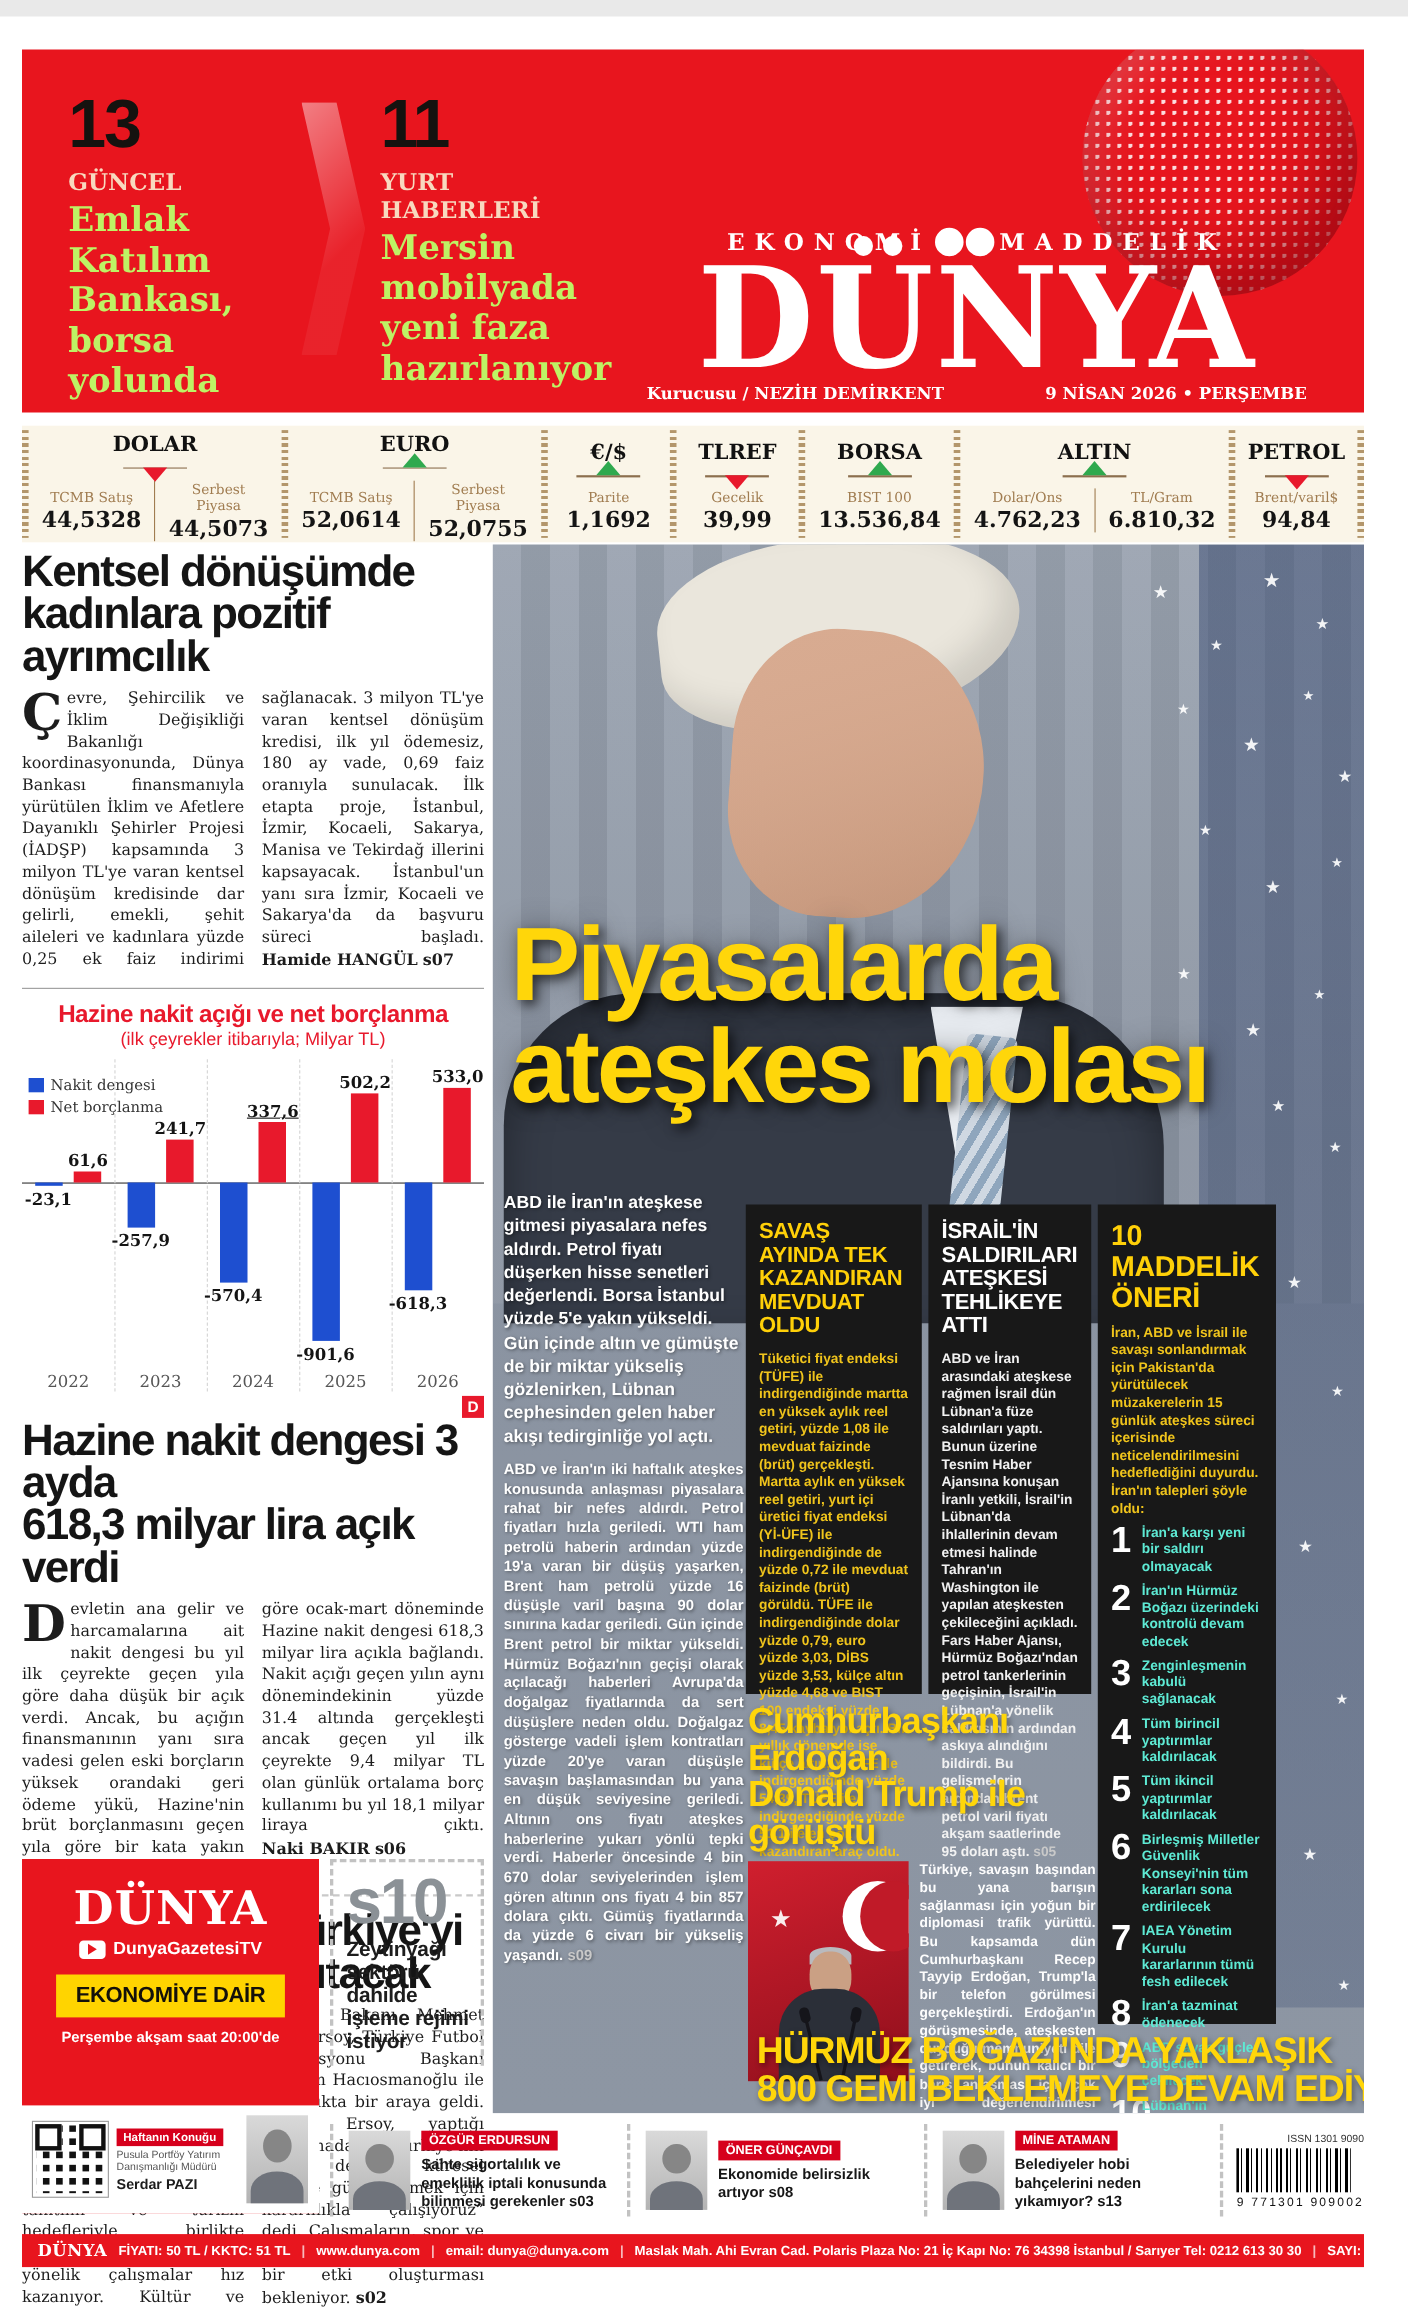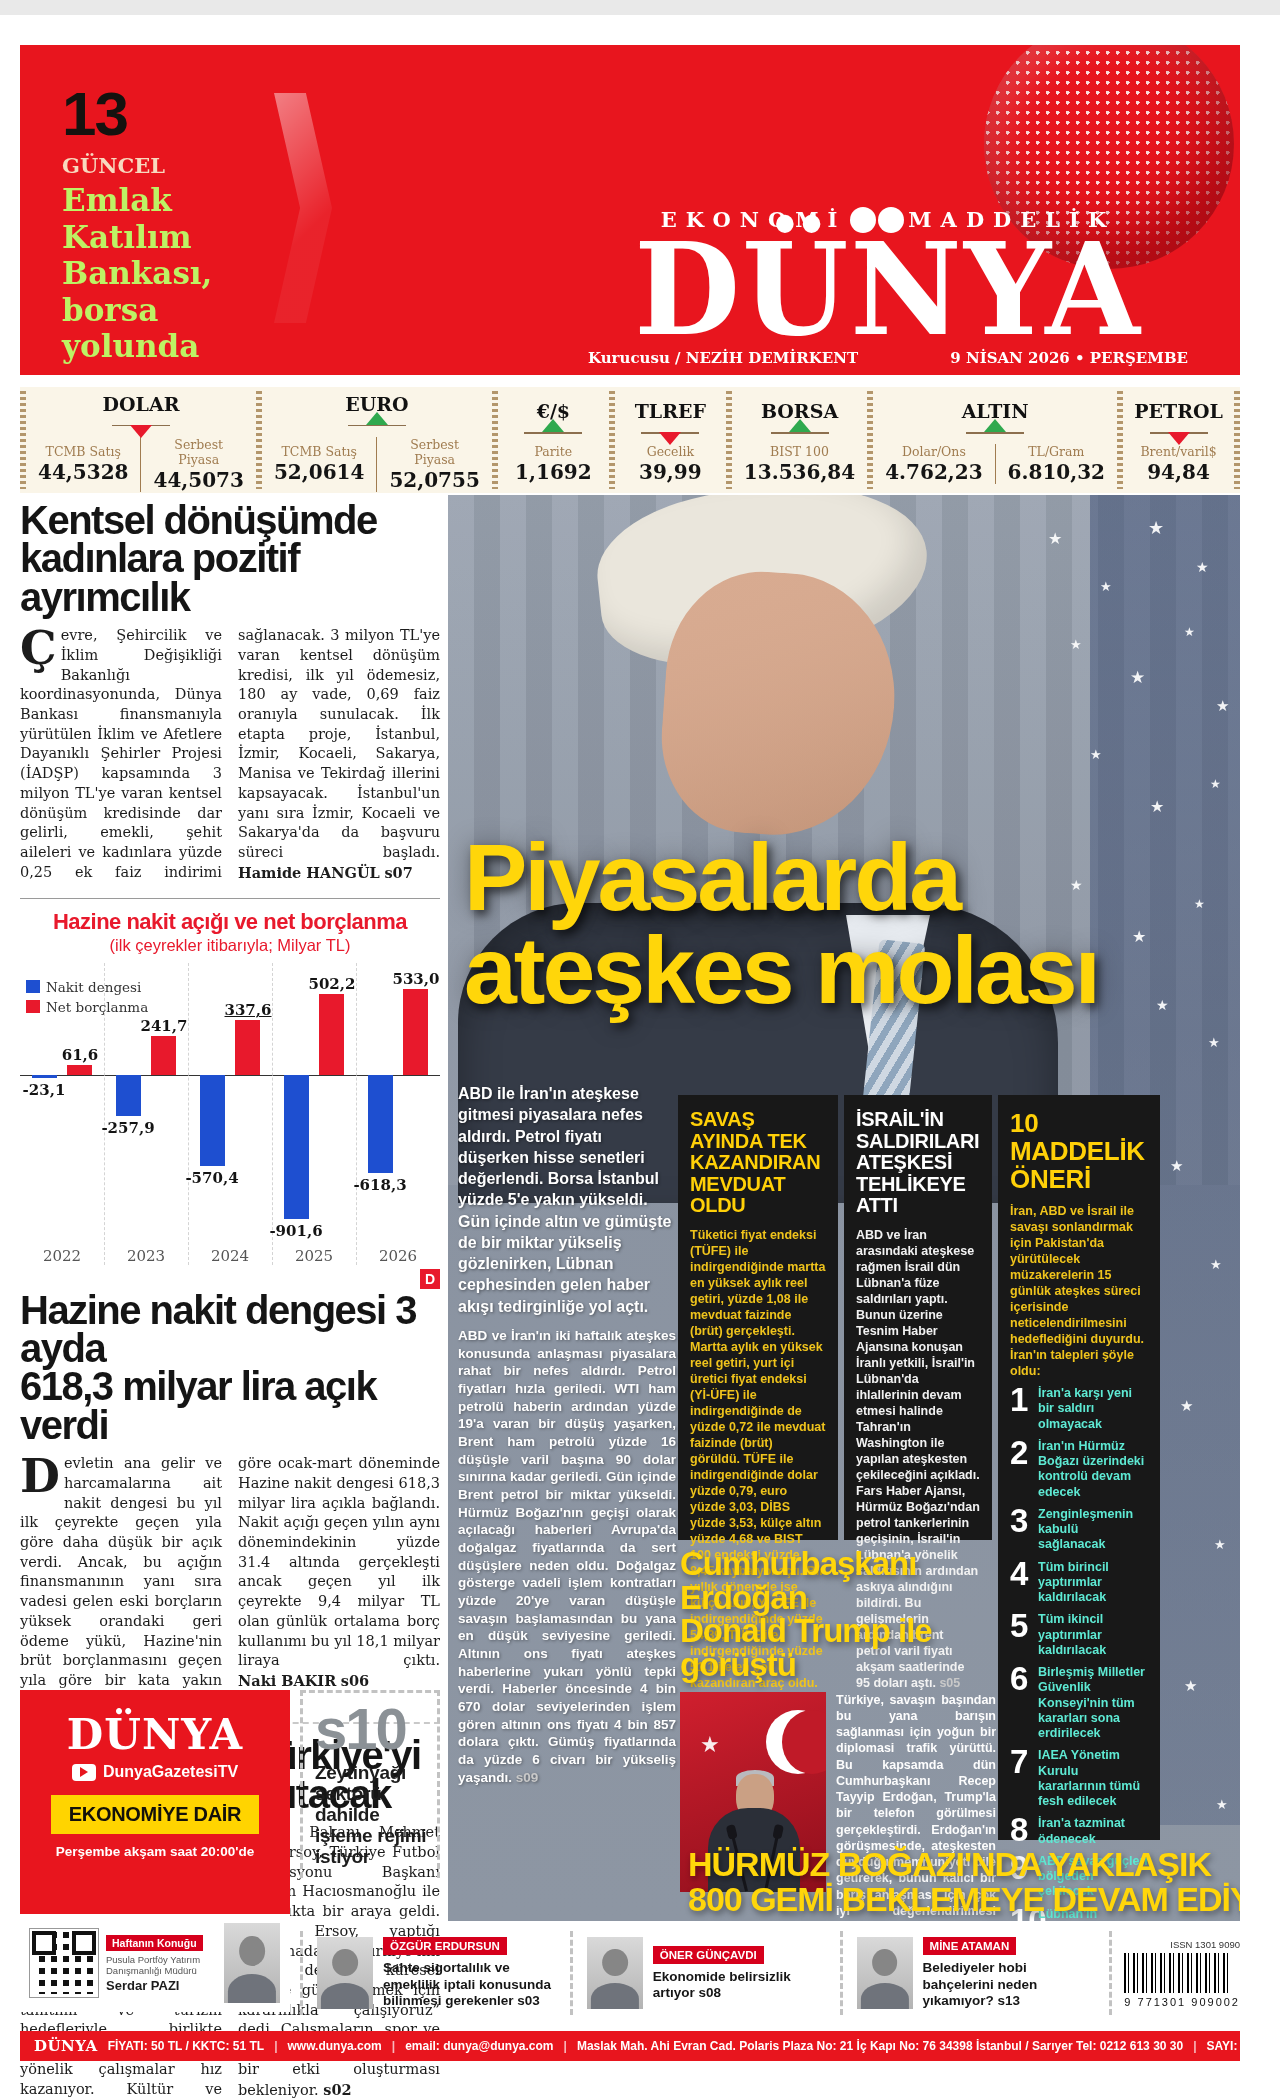--- a/index.html
+++ b/index.html
@@ -144,20 +144,25 @@
 <div class="page">
 
   <header class="tophead">
     <div class="teasers" id="teasers">
         <div class="teaser">
           <div class="num">13</div>
           <div class="sec">GÜNCEL</div>
           <div class="ttl">Emlak Katılım Bankası, borsa yolunda</div>
         </div>
         <div class="chev"></div>
+        <div class="teaser">
+          <div class="num">11</div>
+          <div class="sec">YURT HABERLERİ</div>
+          <div class="ttl">Mersin mobilyada yeni faza hazırlanıyor</div>
+        </div>
       </div>
     <div class="globe"></div>
     <div class="mastblock">
       <div class="tagline">
         <span>EKONOMİ</span>
           <i class="dot"></i>
           <i class="dot"></i>
           <span>MADDELİK</span>
       </div>
       <div class="logo">DÜNYA</div>

